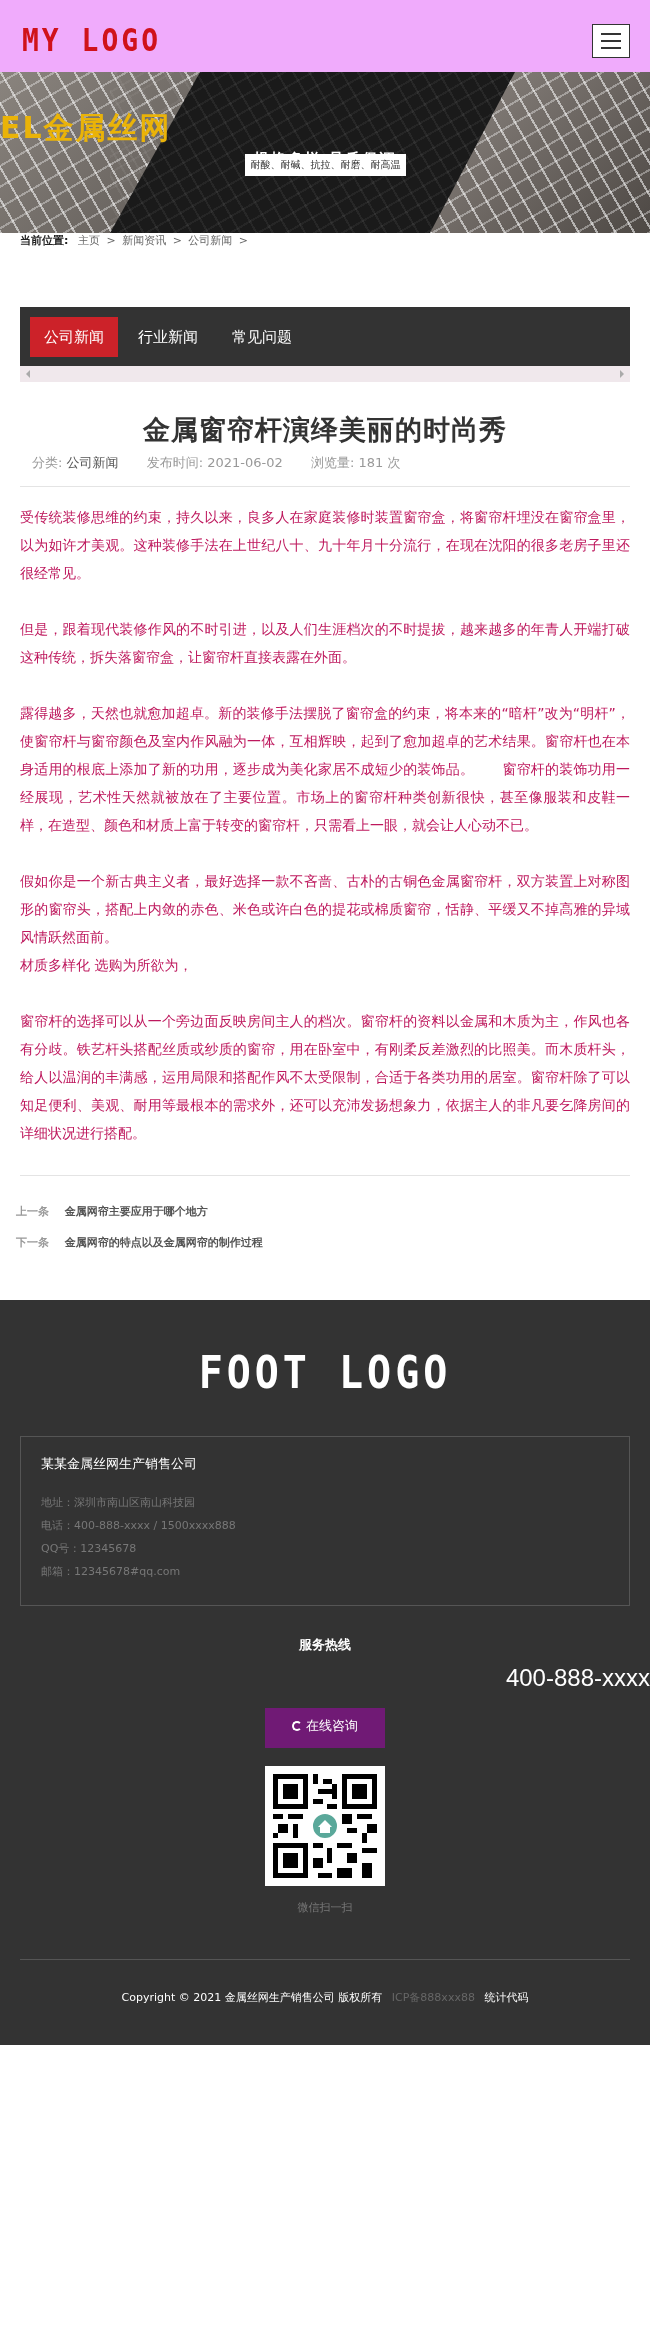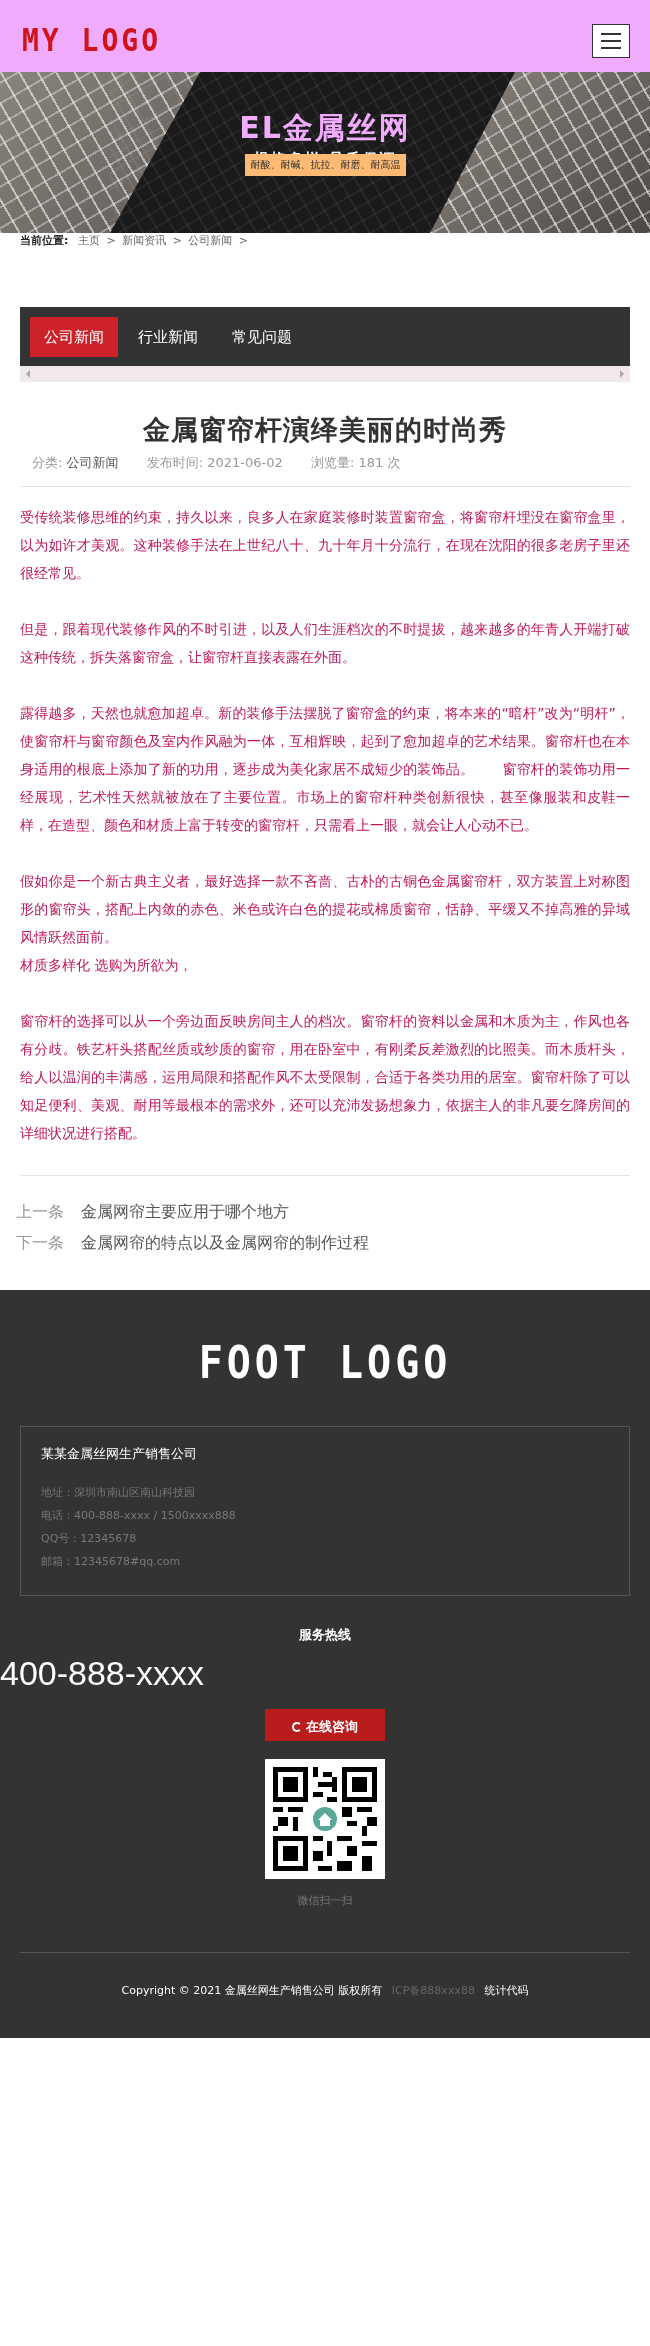--- a/index.html
+++ b/index.html
@@ -20,23 +20,23 @@
       linear-gradient(135deg, #8a847e, #5e5955);
       clip-path: polygon(0 0, 200px 0, 110px 161px, 0 161px); }
   .banner .mesh-right { position: absolute; right: 0; top: 0; width: 220px; height: 161px; background:
       repeating-linear-gradient(60deg, rgba(255,255,255,0.55) 0 2px, transparent 2px 16px),
       repeating-linear-gradient(-30deg, rgba(255,255,255,0.35) 0 2px, transparent 2px 18px),
       linear-gradient(135deg, #8e8782, #4d4844);
       clip-path: polygon(85px 0, 220px 0, 220px 161px, 0 161px); }
   .banner .mesh-mid { position: absolute; left: 110px; top: 0; width: 430px; height: 161px; background:
       repeating-linear-gradient(60deg, rgba(255,255,255,0.06) 0 2px, transparent 2px 14px),
       repeating-linear-gradient(-30deg, rgba(255,255,255,0.05) 0 2px, transparent 2px 14px); }
-  .banner-title { position: absolute; left: 0; right: 0; top: 36px; text-align: center; color: #f0abfc; font-size: 30px; font-weight: bold; letter-spacing: 2px; }
+  .banner-title { position: absolute; left: 0; right: 0; top: 36px; text-align: left; color: #eab308; font-size: 30px; font-weight: bold; letter-spacing: 2px; }
   .banner-sub { position: absolute; left: 0; right: 0; top: 78px; text-align: center; color: #fff; font-size: 15px; font-weight: bold; letter-spacing: 2px; }
-  .banner-tagbox { position: absolute; left: 246px; top: 98px; width: 161px; height: 22px; background: #fdba74; color: #333; font-size: 10px; line-height: 22px; text-align: center; }
+  .banner-tagbox { position: absolute; left: 246px; top: 98px; width: 161px; height: 22px; background: #ffffff; color: #333; font-size: 10px; line-height: 22px; text-align: center; }
 
   
   .breadcrumb { padding: 0 20px 0; height: 74px; font-size: 11px; color: #666; }
   .breadcrumb .label { color: #222; font-weight: bold; margin-right: 6px; }
   .breadcrumb .sep { margin: 0 3px; color: #666; }
 
   
   .tabs-wrap { margin: 0 20px; }
   .tabs { background: #333; height: 59px; padding: 10px 10px; display: flex; gap: 0; }
   .tab { height: 40px; line-height: 40px; padding: 0 14px; color: #fff; font-size: 15px; cursor: pointer; margin-right: 6px; }
@@ -48,34 +48,34 @@
   
   .article { padding: 0 20px; }
   .article-title { text-align: center; font-size: 27px; font-weight: bold; color: #333; margin-top: 30px; letter-spacing: 1px; }
   .article-meta { text-align: left; font-size: 13px; color: #999; margin-top: 6px; padding-bottom: 14px; border-bottom: 1px solid #e4e4e4; }
   .article-meta .item { margin: 0 12px; }
   .article-meta .val-cat { color: #555; }
   .article-body { padding-top: 16px; font-size: 14px; line-height: 28px; color: #be185d; }
   .article-body p { margin-bottom: 28px; text-align: justify; }
   .article-body p.tight { margin-bottom: 0; }
 
-  .prevnext { margin-top: 20px; border-top: 1px solid #e4e4e4; padding-top: 20px; padding-bottom: 32px; font-size: 16px; }
+  .prevnext { margin-top: 20px; border-top: 1px solid #e4e4e4; padding-top: 20px; padding-bottom: 42px; font-size: 11px; font-weight: bold; }
   .prevnext .row { height: 31px; line-height: 31px; }
   .prevnext .lbl { color: #999; margin-right: 12px; margin-left: -4px; }
   .prevnext a { color: #555; text-decoration: none; cursor: pointer; }
 
   
   .footer { background: #333; padding-top: 50px; padding-bottom: 40px; color: #fff; }
   .foot-logo { text-align: center; font-family: "DejaVu Sans Mono", monospace; font-weight: bold; font-size: 40px; letter-spacing: 4px; color: #fff; transform: scaleY(1.1); height: 54px; }
   .contact-box { margin: 32px 20px 0; border: 1px solid #555; padding: 18px 20px 22px; }
   .contact-box .company { font-size: 13px; font-weight: normal; color: #fff; margin-bottom: 18px; }
   .contact-box .line { font-size: 11px; color: #777; line-height: 23px; }
   .hotline-title { text-align: center; font-size: 13px; font-weight: bold; margin-top: 30px; }
-  .hotline-num { text-align: left; font-size: 34px; margin-top: 10px; color: #fff; font-family: "Liberation Sans", sans-serif; }
-  .consult-btn { display: block; width: 120px; height: 32px; margin: 16px auto 0; background: #b91c1c; color: #fff; font-size: 13px; line-height: 36px; text-align: center; cursor: pointer; font-weight: bold; }
+  .hotline-num { text-align: right; font-size: 24px; margin-top: 10px; color: #fff; font-family: "Liberation Sans", sans-serif; }
+  .consult-btn { display: block; width: 120px; height: 40px; margin: 16px auto 0; background: #701a75; color: #fff; font-size: 13px; line-height: 36px; text-align: center; cursor: pointer; }
   .consult-btn .icon { display: inline-block; width: 10px; height: 10px; border: 2px solid #fff; border-radius: 50%; border-right-color: transparent; margin-right: 4px; vertical-align: -1px; }
   .qr { width: 120px; height: 120px; margin: 18px auto 0; background: #fff; padding: 8px; position: relative; }
   .qr svg { width: 104px; height: 104px; display: block; }
   .qr .home { position: absolute; left: 46px; top: 46px; width: 28px; height: 28px; border-radius: 50%; background: #5aa89a; border: 2px solid #fff; display: flex; align-items: center; justify-content: center; }
   .qr .home span { width: 0; height: 0; border-left: 7px solid transparent; border-right: 7px solid transparent; border-bottom: 7px solid #fff; position: relative; top: -3px; }
   .qr .home span::after { content: ""; position: absolute; left: -5px; top: 7px; width: 10px; height: 6px; background: #fff; }
   .qr-caption { text-align: center; font-size: 11px; color: #777; margin-top: 14px; }
   .foot-divider { margin: 44px 20px 0; border-top: 1px solid #555; }
   .copyright { text-align: center; font-size: 11px; color: #fff; margin-top: 30px; }
   .copyright .icp { color: #666; margin: 0 6px; cursor: pointer; }

